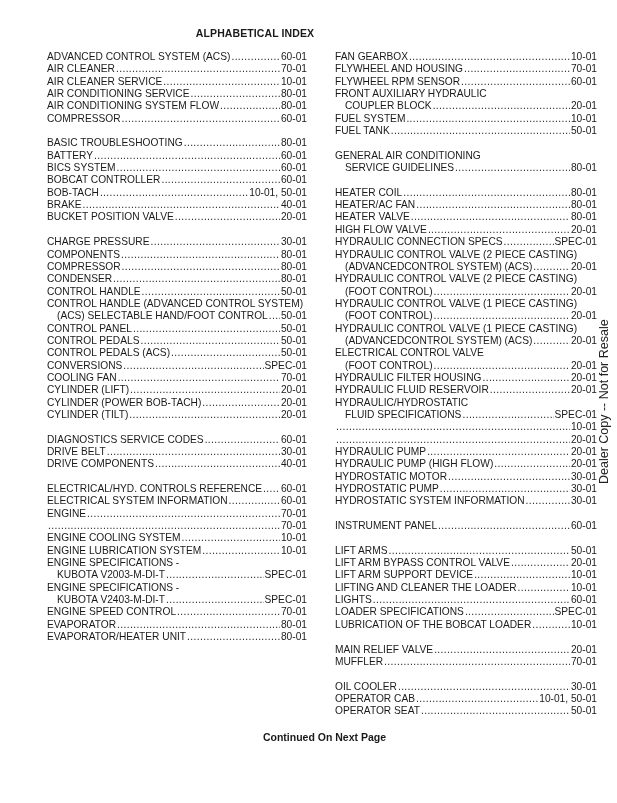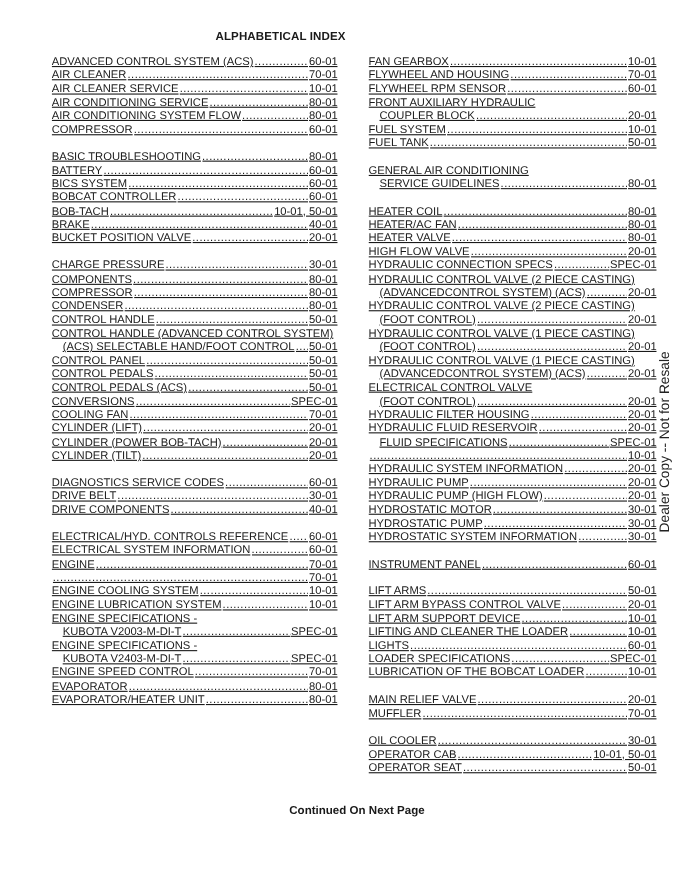--- a/index.html
+++ b/index.html
@@ -1,20 +1,20 @@
 <!DOCTYPE html>
 <html><head>
 <meta charset="utf-8">
 <style>
   html, body { margin:0; padding:0; background:#ffffff; }
   body { width:617px; height:803px; position:relative; overflow:hidden;
          font-family:"Liberation Sans", sans-serif; color:#1a1a1a; }
   .title { position:absolute; top:27px; left:0; width:510px; text-align:center;
            font-weight:bold; font-size:10.5px; letter-spacing:0.1px; }
-  .col { position:absolute; top:51px; font-size:10.2px; line-height:12.35px;text-decoration:underline; }
+  .col { position:absolute; top:51px; font-size:10.2px; line-height:12.35px; }
   .col.left { left:47px; width:260px; }
   .col.right { left:335px; width:262px; }
   .entry { display:flex; white-space:nowrap; overflow:hidden; height:12.35px; }
   .entry .lbl { flex:0 0 auto; }
   .entry .dots { flex:1 1 auto; overflow:hidden; margin:0 1px; }
   .entry .dots::before { content:"................................................................................................................................................"; letter-spacing:0.4px; }
   .entry .pg { flex:0 0 auto; text-align:right; }
   .entry.sub .lbl { padding-left:10px; }
   .gap { height:12.35px; }
   .continued { position:absolute; top:731px; left:0; width:617px; text-align:center;
@@ -360,31 +360,33 @@
     <div class="entry">
       <span class="lbl">HYDRAULIC FILTER HOUSING</span>
       <span class="dots"></span>
       <span class="pg">20-01</span>
     </div>
     <div class="entry">
       <span class="lbl">HYDRAULIC FLUID RESERVOIR</span>
       <span class="dots"></span>
       <span class="pg">20-01</span>
     </div>
+    <div class="entry head">
+      <span class="lbl">HYDRAULIC/HYDROSTATIC</span>
+    </div>
     <div class="entry sub">
       <span class="lbl">FLUID SPECIFICATIONS</span>
       <span class="dots"></span>
       <span class="pg">SPEC-01</span>
     </div>
     <div class="entry">
       <span class="dots"></span>
       <span class="pg">10-01</span>
     </div>
     <div class="entry">
-      <span class="lbl">HYDRAULIC SYSTEM INFORMATION</span>
       <span class="dots"></span>
       <span class="pg">20-01</span>
     </div>
     <div class="entry">
       <span class="lbl">HYDRAULIC PUMP</span>
       <span class="dots"></span>
       <span class="pg">20-01</span>
     </div>
     <div class="entry">
       <span class="lbl">HYDRAULIC PUMP (HIGH FLOW)</span>

